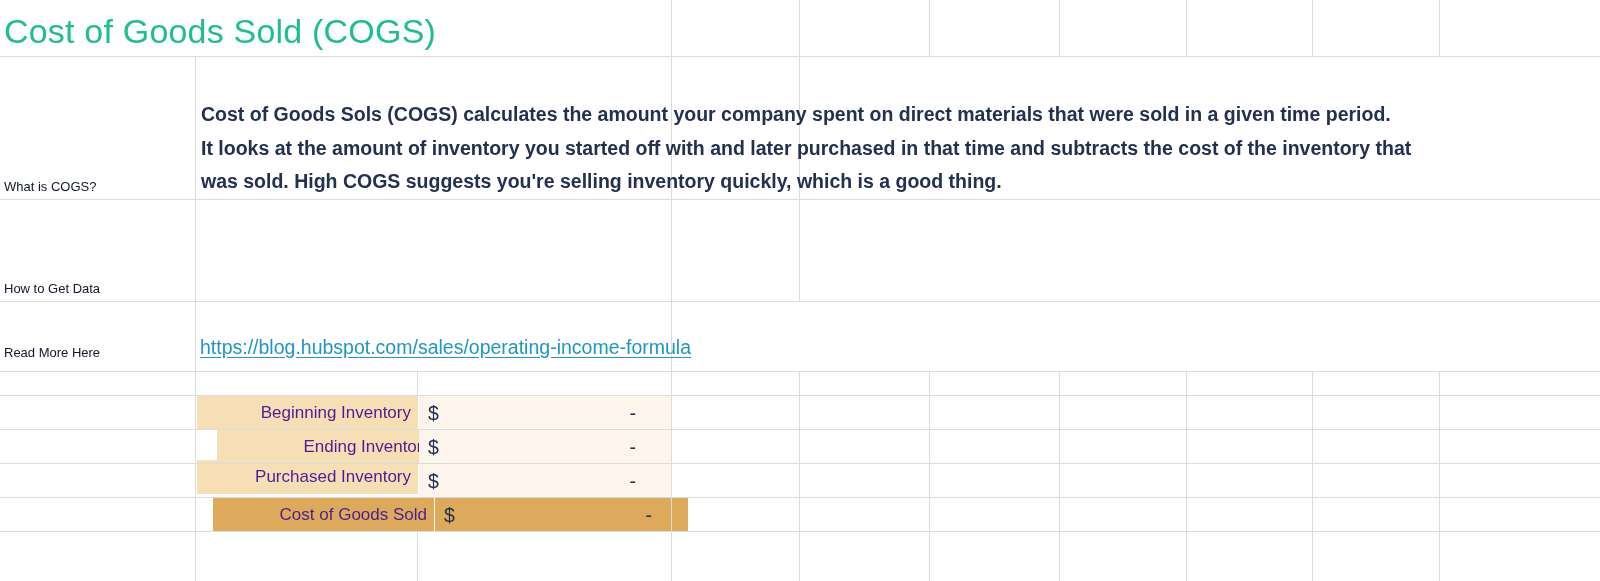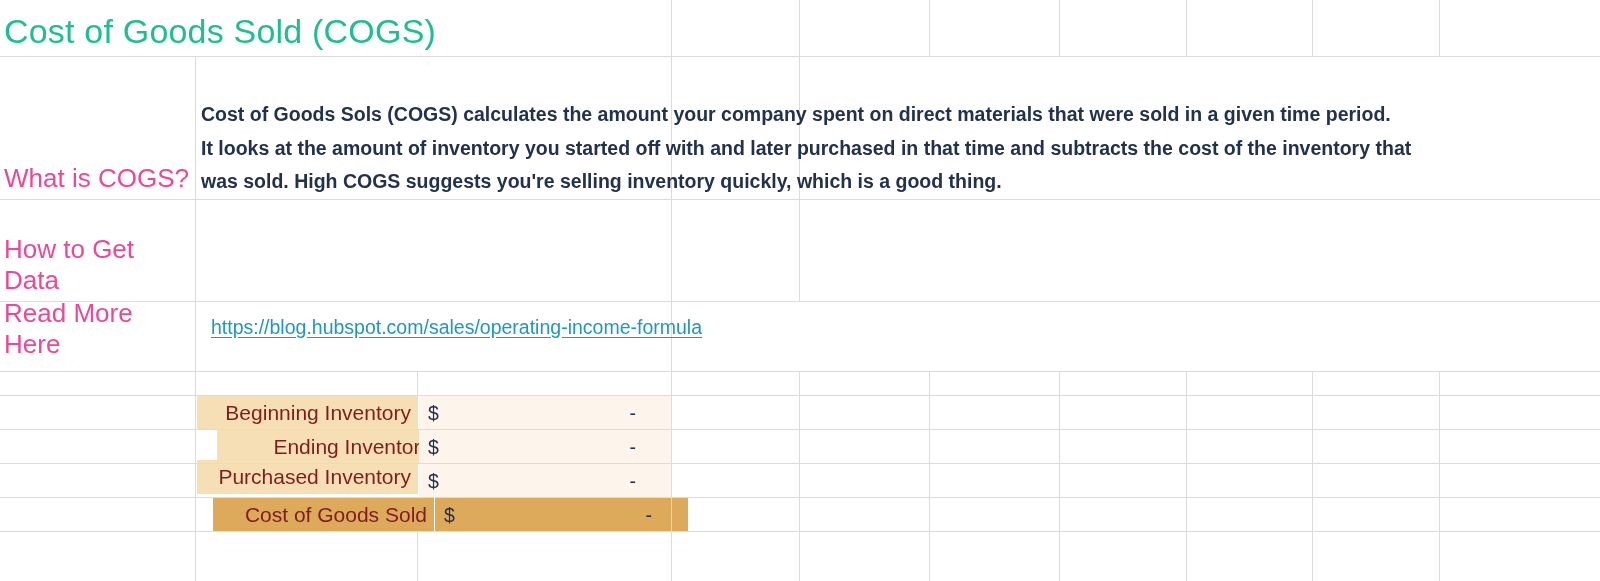--- a/index.html
+++ b/index.html
@@ -46,22 +46,22 @@
   }
 
   
   .rowlabel {
     position: absolute;
     left: 4px;
     width: 188px;
     display: flex;
     align-items: flex-end;
     justify-content: flex-start;
-    font-size: 26px;
-    color: #ec4899;
+    font-size: 13px;
+    color: #0f172a;
     padding-bottom: 5px;
   }
 
   
   .para {
     position: absolute;
     left: 201px;
     width: 1395px;
     color: #22314f;
     font-size: 19.5px;
@@ -84,22 +84,22 @@
   
   .calc-label {
     position: absolute;
     left: 197px;
     width: 221px;
     height: 34px;
     display: flex;
     align-items: center;
     justify-content: flex-end;
     padding-right: 7px;
-    font-size: 21px;
-    color: #7f1d1d;
+    font-size: 17px;
+    color: #4c1d95;
   }
   .calc-value {
     position: absolute;
     left: 419px;
     width: 253px;
     height: 34px;
     display: flex;
     align-items: center;
     font-size: 19.5px;
     color: #22314f;
@@ -175,15 +175,15 @@
   <div id="title">Cost of Goods Sold (COGS)</div>
 
   <div class="rowlabel" style="top:57px; height:142px;">What is COGS?</div>
   <div class="para" style="top:98px;font-weight:bold;">Cost of Goods Sols (COGS) calculates the amount your company spent on direct materials that were sold in a given time period.
 It looks at the amount of inventory you started off with and later purchased in that time and subtracts the cost of the inventory that
 was sold. High COGS suggests you're selling inventory quickly, which is a good thing.</div>
 
   <div class="rowlabel" style="top:200px; height:101px;">How to Get Data</div>
 
   <div class="rowlabel" style="top:296px; height:69px;">Read More Here</div>
-  <div id="link" style="top:316px;margin-left:11px;">https://blog.hubspot.com/sales/operating-income-formula</div>
+  <div id="link" style="top:336px;">https://blog.hubspot.com/sales/operating-income-formula</div>
 
 </div>
 
 </body></html>

